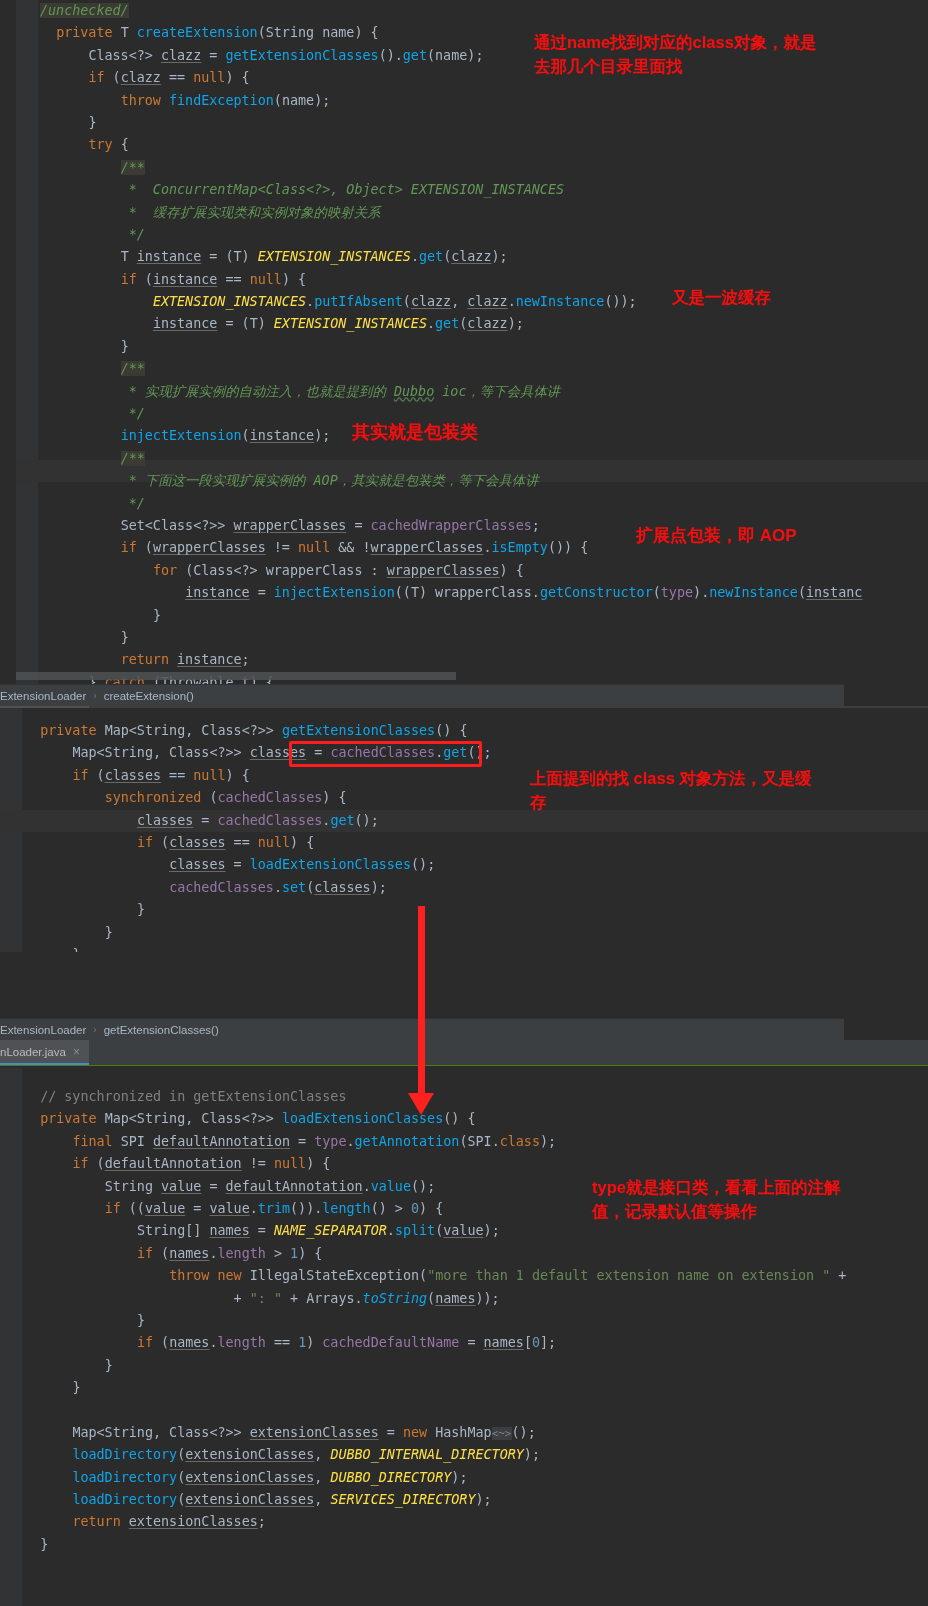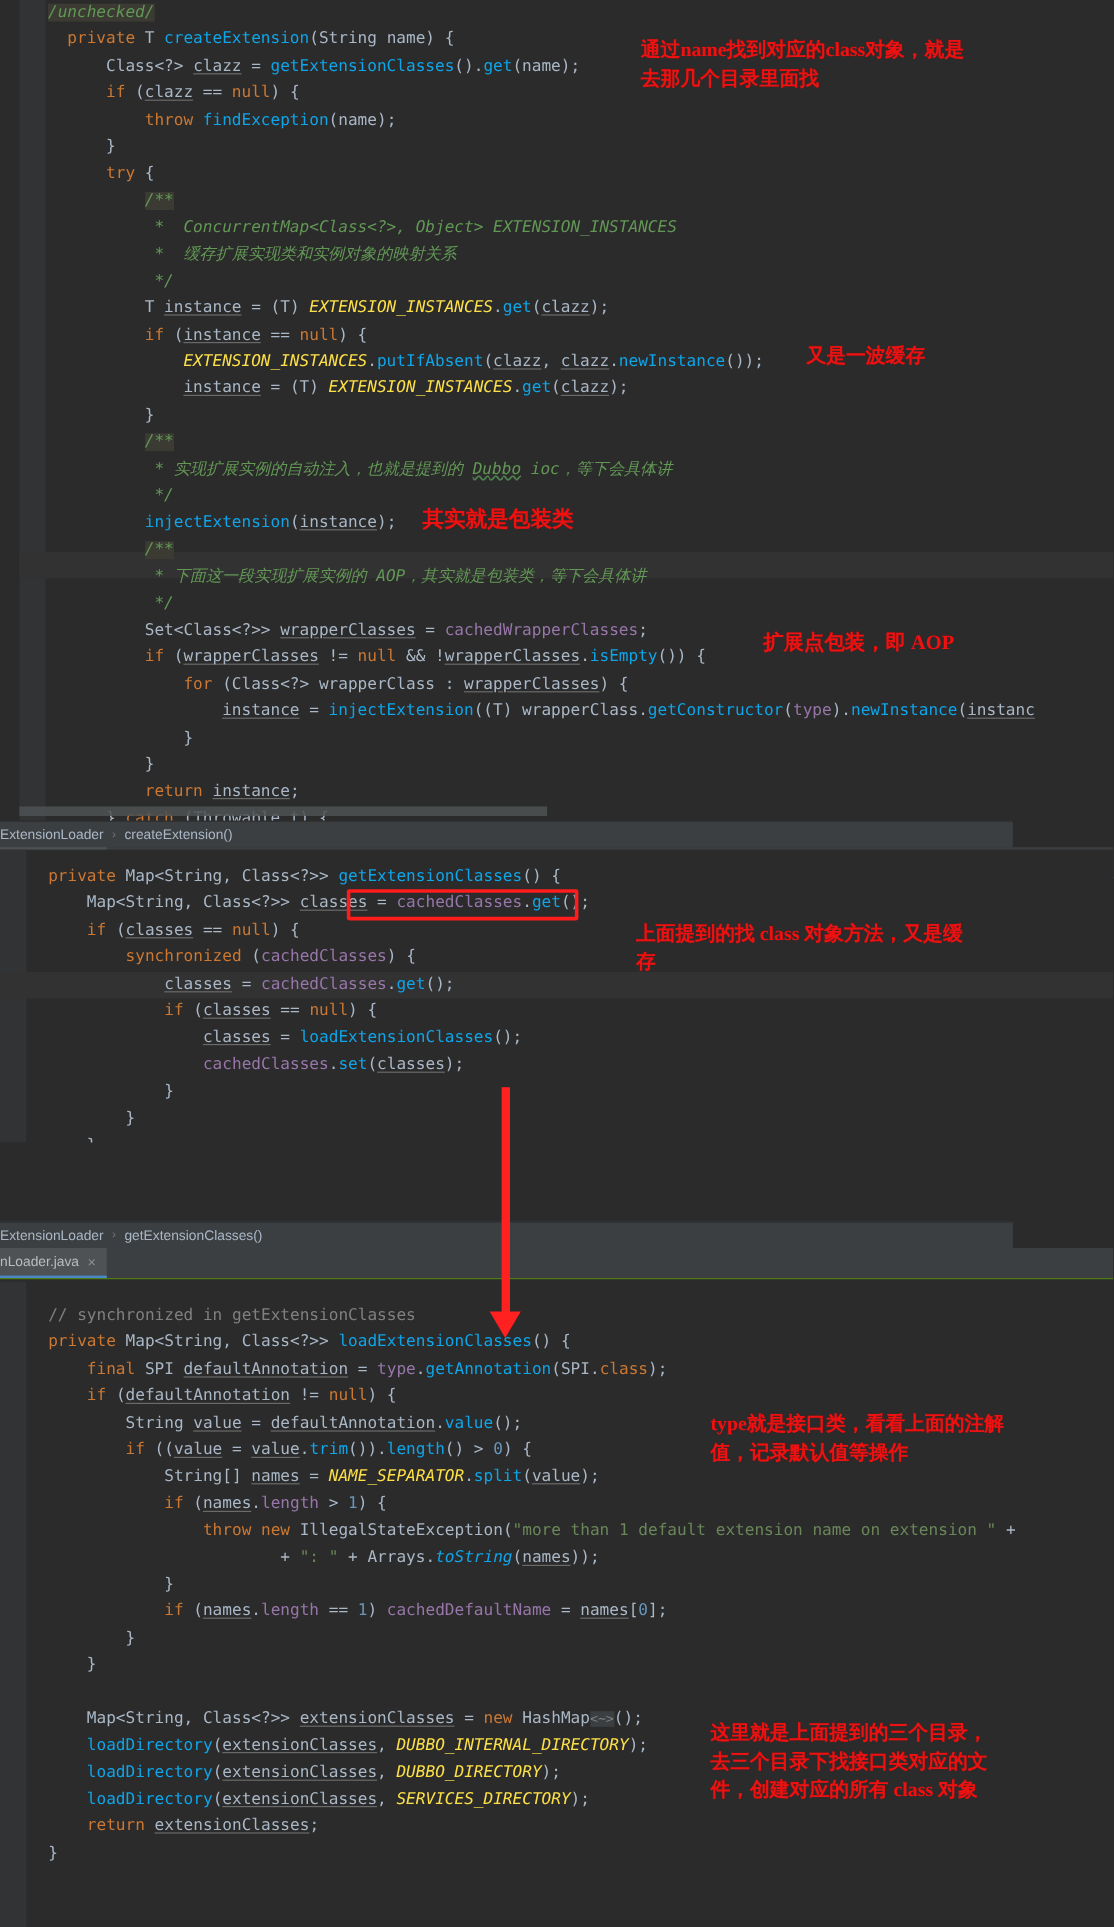--- a/index.html
+++ b/index.html
@@ -90,21 +90,21 @@
     font-family: "Liberation Sans", sans-serif; font-size: 11.5px;
     position: relative;
   }
   .tab.active { border-bottom: 2px solid #4a88c7; }
   .tab .closex { color: #8a8f94; font-size: 12px; line-height: 1; }
 
   
   .note {
     position: absolute;
     color: #ee1111;
-    font-family: Liberation Serif, serif;
+    font-family: Liberation Sans, sans-serif;
     font-weight: 700;
     font-size: 16.5px;
     line-height: 24px;
     white-space: pre-line;
     text-shadow: 0 0 1px rgba(220,0,0,.45);
   }
   .note-box {
     position: absolute;
     border: 3px solid #ff1c1c;
     border-radius: 2px;
@@ -181,22 +181,19 @@
   <div class="note" style="left:352px; top:420px; width:200px; font-size:18px;">其实就是包装类</div>
 
   <div class="note" style="left:636px; top:524px; width:260px; font-size:17px;">扩展点包装，即 AOP</div>
 
   <div class="note" style="left:592px; top:1175px; width:320px;">type就是接口类，看看上面的注解
 值，记录默认值等操作</div>
 
   <div class="note" style="left:530px; top:766px; width:368px;">上面提到的找 class 对象方法，又是缓
 存</div>
 
-  <div class="note" style="left:592px; top:1432px; width:330px;">这里就是上面提到的三个目录，
-去三个目录下找接口类对应的文
-件，创建对应的所有 class 对象</div>
 
   <div class="note-box" style="left:289px; top:741px; width:193px; height:26px;"></div>
 
   <div class="arrow-shaft" style="left:418px; top:906px; height:192px;"></div>
   <div class="arrow-head" style="left:408px; top:1093px;"></div>
 
 </div>
 
 </body></html>

